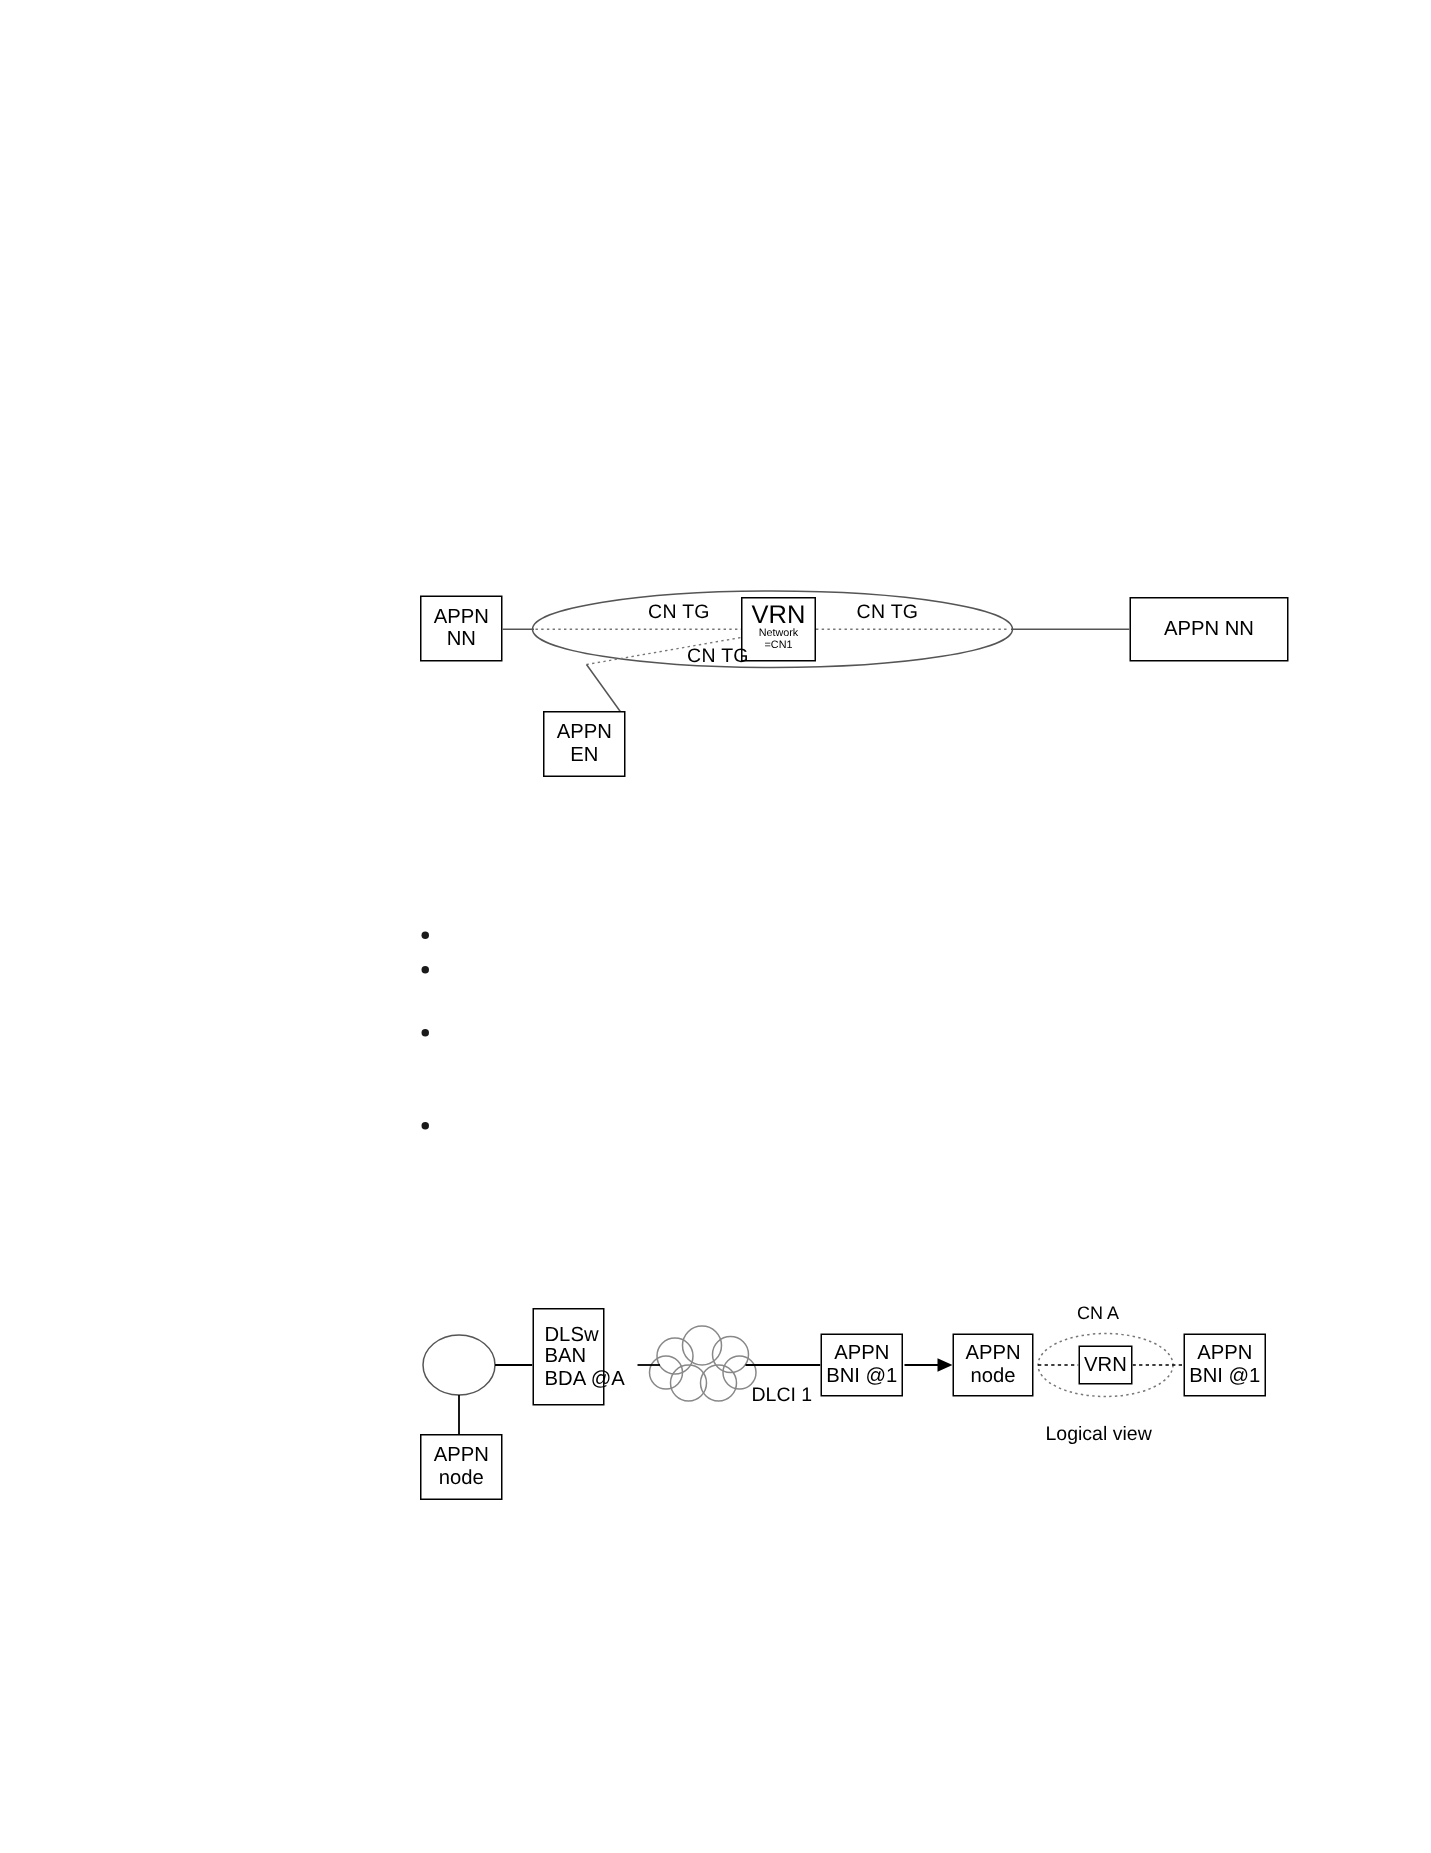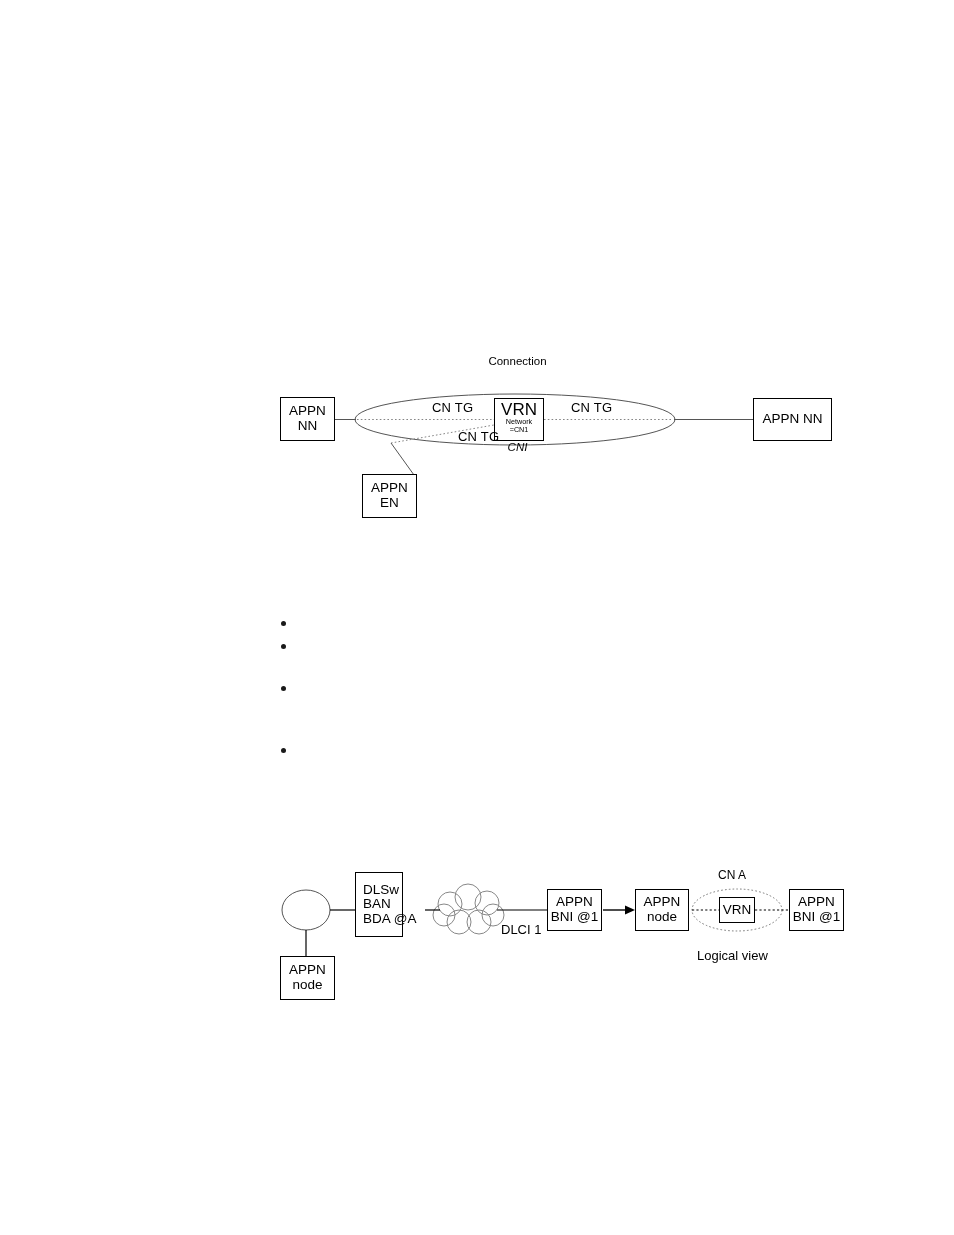--- a/index.html
+++ b/index.html
@@ -124,32 +124,27 @@
       <line x1="603" y1="910" x2="628" y2="910" stroke="#000000" stroke-width="1.4"></line>
       <polygon points="635,910 625,905.5 625,914.5" fill="#000000"></polygon>
     </g>
 
     <ellipse cx="737" cy="910" rx="45" ry="21" fill="none" stroke="#777777" stroke-width="1" stroke-dasharray="1.6 2.2"></ellipse>
 
     <line x1="692" y1="910" x2="719" y2="910" stroke="#000000" stroke-width="1.1" stroke-dasharray="2.2 2.2"></line>
     <line x1="755" y1="910" x2="789" y2="910" stroke="#000000" stroke-width="1.1" stroke-dasharray="2.2 2.2"></line>
   </svg>
 
-  <div class="title-block" style="left:455px; top:325px; width:125px; font-size:11.5px;">
-    <div>Connection</div>
-    <div>Network</div>
-    <div class="italic">CNI</div>
-  </div>
 
   <div class="nodebox" style="left:280px; top:397px; width:55px; height:44px; font-size:13.5px;">
     <span>APPN</span>
     <span>NN</span>
   </div>
 
-  <div class="nodebox" style="left:753px; top:398px; width:79px; height:43px; font-size:13.5px;">
+  <div class="nodebox" style="left:753px; top:398px; width:106px; height:43px; font-size:13.5px;">
     <span>APPN NN</span>
   </div>
 
   <div class="nodebox" style="left:362px; top:474px; width:55px; height:44px; font-size:13.5px;">
     <span>APPN</span>
     <span>EN</span>
   </div>
 
   <div class="nodebox" style="left:494px; top:398px; width:50px; height:43px; justify-content:flex-start; padding-top:2px;">
     <span class="vrn-main">VRN</span>

